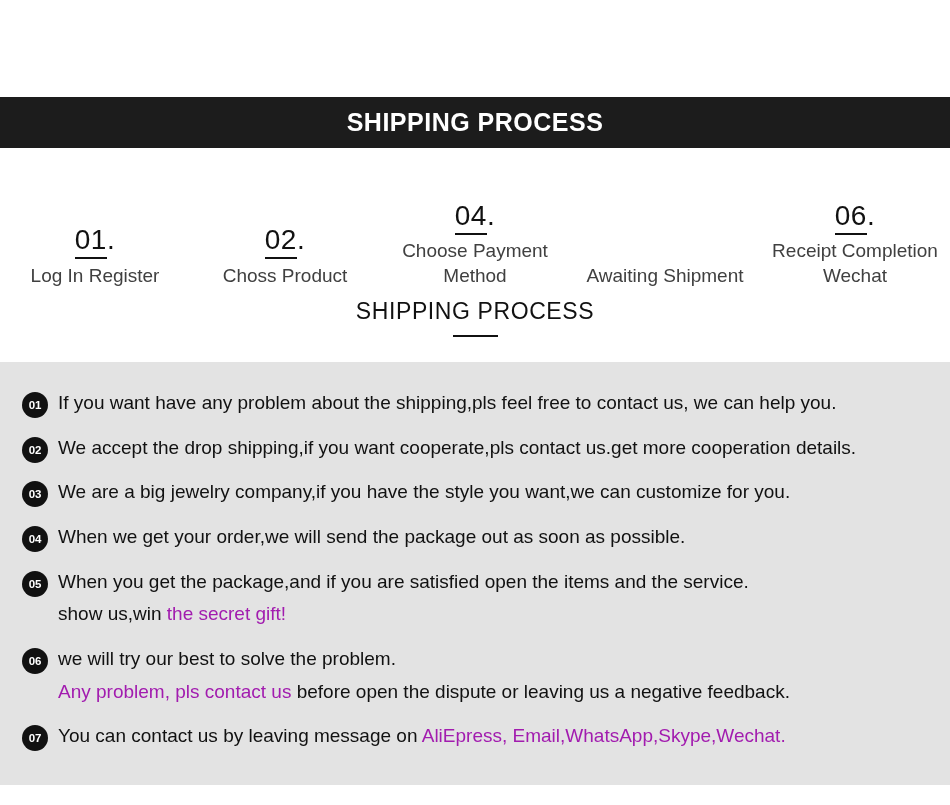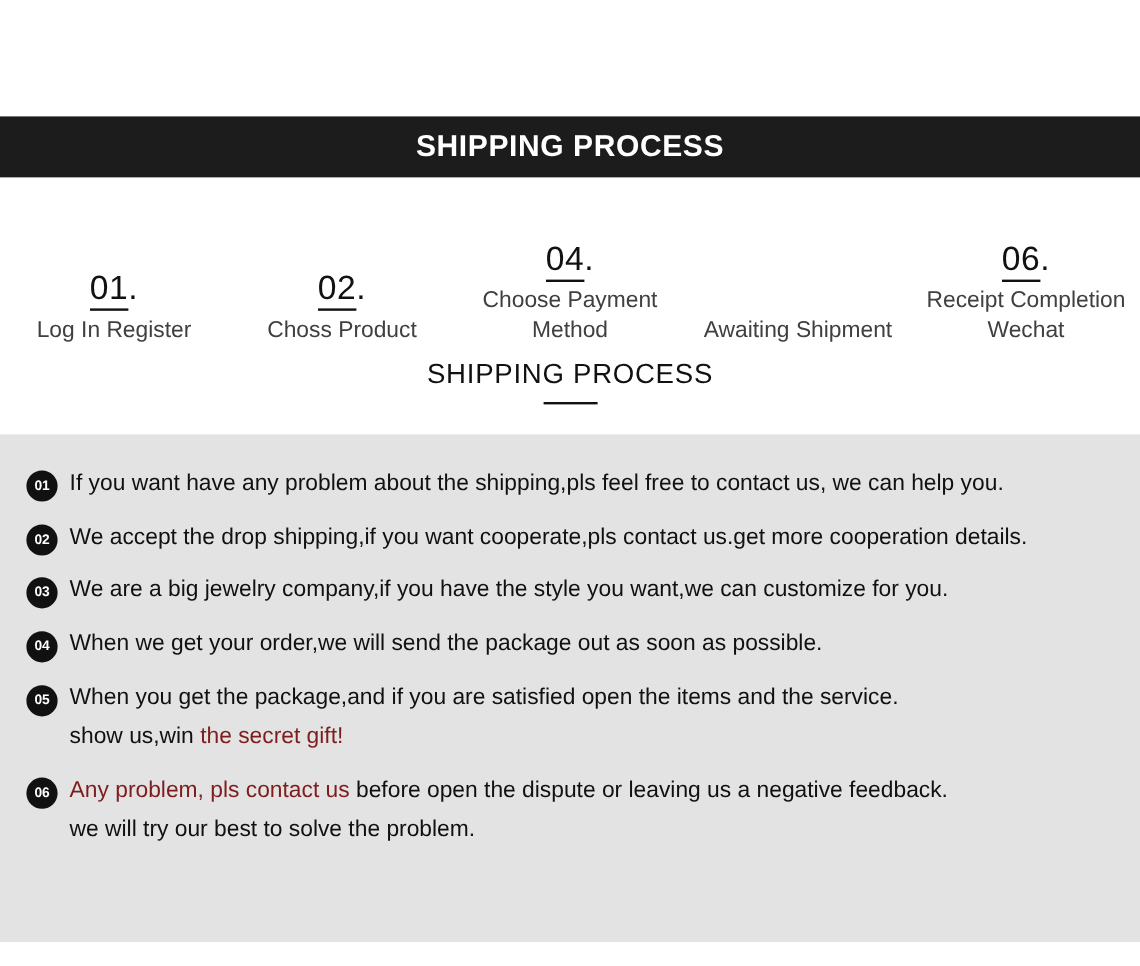--- a/index.html
+++ b/index.html
@@ -129,21 +129,21 @@
     flex: 1 1 auto;
     font-size: 19px;
     line-height: 1.72;
     color: #111111;
     font-family: "Liberation Sans", sans-serif;
   }
   .note-line {
     white-space: nowrap;
   }
   .red {
-    color: #7f1d1d;
+    color: #a21caf;
   }
 </style>
 </head>
 <body>
 
 <div>
 
   <div class="top-spacer"></div>
 
   <div class="banner">
@@ -205,19 +205,25 @@
       <div class="note">
         <div class="note-badge">05</div>
         <div class="note-body">
           <div class="note-line"><span>When you get the package,and if you are satisfied open the items and the service.</span></div>
           <div class="note-line"><span>show us,win </span><span class="red">the secret gift!</span></div>
         </div>
       </div>
       <div class="note">
         <div class="note-badge">06</div>
         <div class="note-body">
+          <div class="note-line"><span>we will try our best to solve the problem.</span></div>
           <div class="note-line"><span class="red">Any problem, pls contact us</span><span> before open the dispute or leaving us a negative feedback.</span></div>
-          <div class="note-line"><span>we will try our best to solve the problem.</span></div>
+        </div>
+      </div>
+      <div class="note">
+        <div class="note-badge">07</div>
+        <div class="note-body">
+          <div class="note-line"><span>You can contact us by leaving message on </span><span class="red">AliEpress, Email,WhatsApp,Skype,Wechat.</span></div>
         </div>
       </div>
     </div>
 
 </div>
 
 </body></html>

